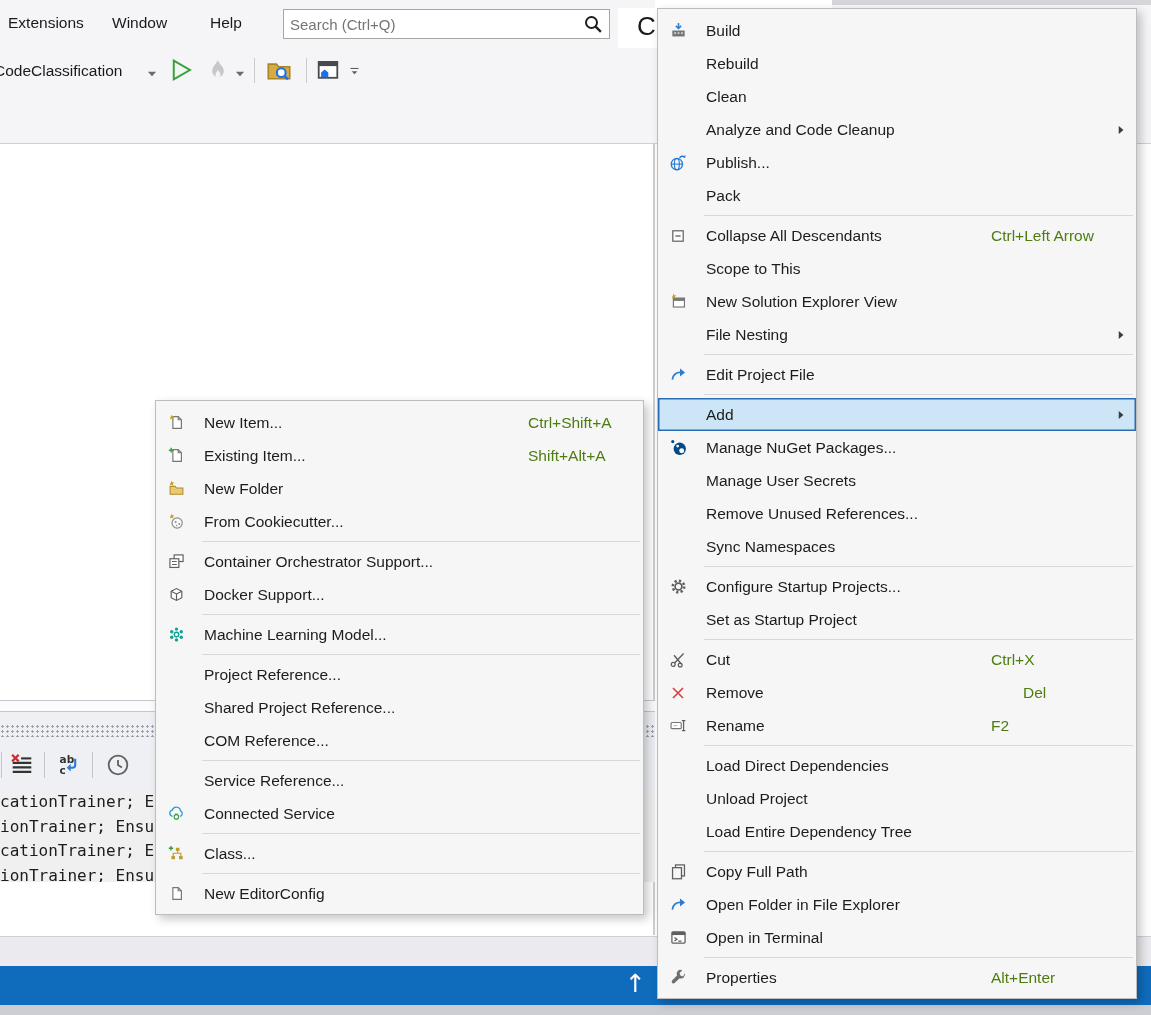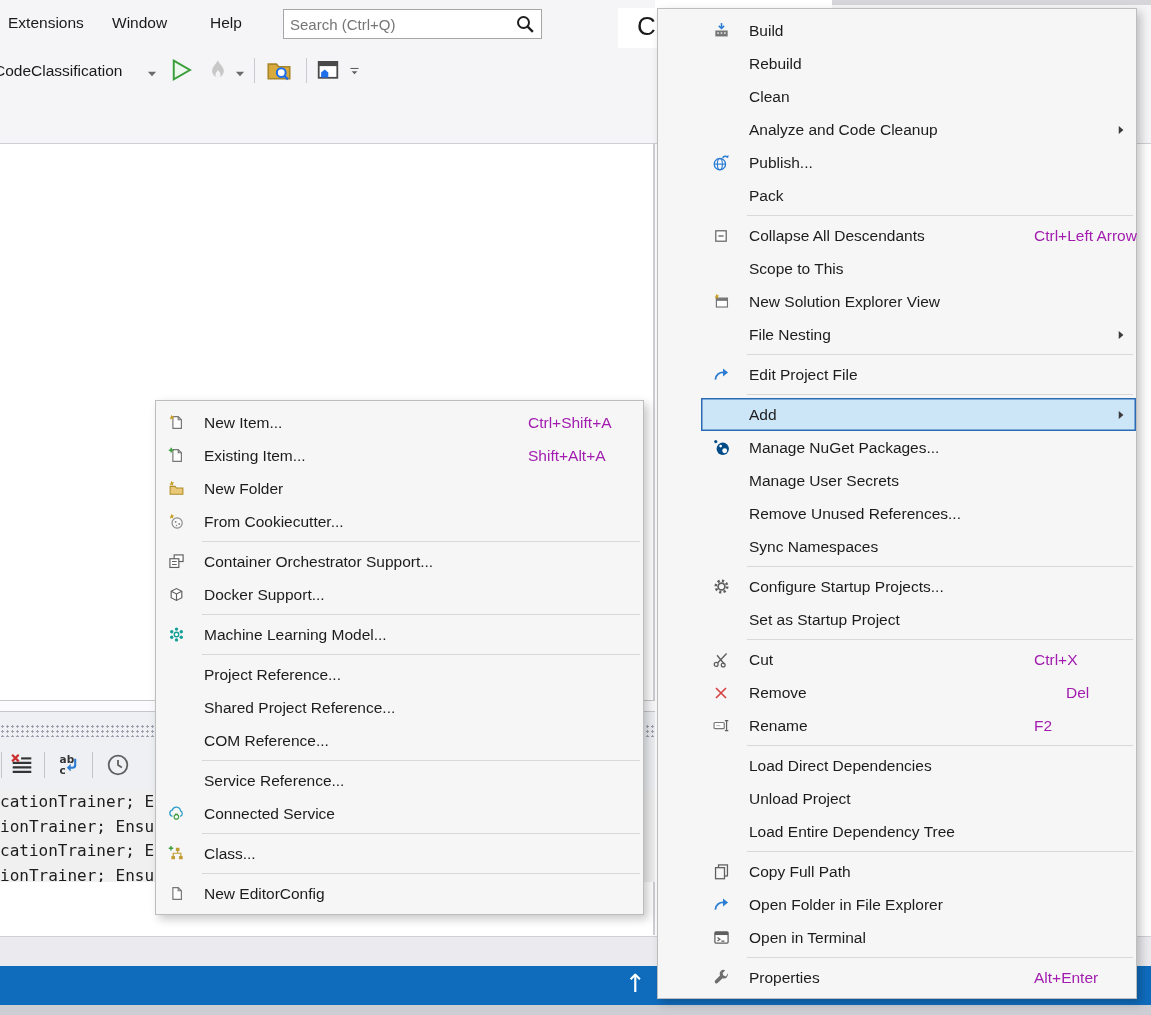--- a/index.html
+++ b/index.html
@@ -4,21 +4,21 @@
 <style>
   html,body{margin:0;padding:0;}
   body{
     width:1151px;height:1015px;position:relative;overflow:hidden;
     background:#ffffff;color:#1e1e1e;
     font-family:"Liberation Sans", sans-serif;
   }
   
   .chrome{position:absolute;left:0;top:0;width:1151px;height:143px;background:#f5f5f7;border-bottom:1px solid #cfcfd6;z-index:1;}
   .menubar-item{position:absolute;top:14px;font-size:15.5px;color:#1a1a1a;cursor:default;}
-  .searchbox{position:absolute;left:283px;top:9px;width:259px;height:30px;background:#fff;border:1px solid #a6a6a6;box-sizing:border-box;display:flex;align-items:center;}
+  .searchbox{position:absolute;left:283px;top:9px;width:327px;height:30px;background:#fff;border:1px solid #a6a6a6;box-sizing:border-box;display:flex;align-items:center;}
   .searchbox input{flex:1;border:none;outline:none;background:transparent;font-family:"Liberation Sans",sans-serif;font-size:15px;color:#3c3c3c;padding:0 6px;}
   .searchbox .mag{width:20px;height:20px;margin-right:6px;}
   .tb-label{position:absolute;left:-6px;top:62px;font-size:15.5px;color:#1a1a1a;white-space:nowrap;}
   .tb-caret{position:absolute;top:68px;width:12px;height:12px;}
   .tb-btn{position:absolute;top:58px;width:24px;height:24px;}
   .tb-sep{position:absolute;top:58px;width:1px;height:25px;background:#c9c9ce;}
   .partial-letter{position:absolute;left:637px;top:11px;font-size:26px;color:#1a1a1a;z-index:2;}
   .white-notch{position:absolute;left:655px;top:0;width:177px;height:9px;background:#ffffff;z-index:2;}
   .top-gray-strip{position:absolute;left:832px;top:0;width:319px;height:5px;background:#d5d5da;z-index:2;}
   .search-spill{position:absolute;left:618px;top:8px;width:39px;height:40px;background:#ffffff;z-index:1;}
@@ -34,27 +34,27 @@
   .out-sep{position:absolute;top:40px;width:1px;height:26px;background:#c4c4cc;}
   .out-icon{position:absolute;top:40px;width:26px;height:26px;display:flex;align-items:center;justify-content:center;}
   .code-area{position:absolute;left:0;top:790px;width:655px;height:92px;background:#f0f0f0;overflow:hidden;}
   .code-line{font-family:"DejaVu Sans Mono",monospace;font-size:16px;line-height:24.5px;color:#1c1c1c;white-space:pre;}
   .bottom-strip{position:absolute;left:0;top:936px;width:1151px;height:30px;background:#ebebef;border-top:1px solid #cfcfd6;}
   .statusbar{position:absolute;left:0;top:966px;width:1151px;height:39px;background:#0f6cbd;}
   .scroll-top{position:absolute;left:625px;top:3px;color:#ffffff;font-size:25px;font-family:"DejaVu Sans",sans-serif;cursor:pointer;}
   .taskbar-strip{position:absolute;left:0;top:1005px;width:1151px;height:10px;background:#ccced4;}
   
   .menu{position:absolute;background:#f6f6f6;border:1px solid #bdbdbd;box-shadow:4px 4px 9px rgba(0,0,0,.22);box-sizing:border-box;padding:5px 0 4px 0;font-size:15.5px;}
-  #context-menu{left:657px;top:8px;width:480px;z-index:10;padding-left:43px;}
+  #context-menu{left:657px;top:8px;width:480px;z-index:10;}
   #add-submenu{left:155px;top:400px;width:489px;z-index:20;text-align:center;}
   .menu-item{position:relative;height:33px;}
   .menu-item.highlighted{background:#cde6f7;box-shadow:inset 0 0 0 1.5px #2a6bb5;}
   .mi-icon{position:absolute;left:9px;top:50%;transform:translateY(-50%);width:22px;height:22px;display:flex;align-items:center;justify-content:center;}
   .mi-label{position:absolute;left:48px;top:50%;transform:translateY(-50%);white-space:nowrap;color:#1c1c1c;}
-  .mi-shortcut{position:absolute;top:50%;transform:translateY(-50%);white-space:nowrap;color:#a21caf;}
+  .mi-shortcut{position:absolute;top:50%;transform:translateY(-50%);white-space:nowrap;color:#4d7c0f;}
   .mi-arrow{position:absolute;right:9px;top:50%;transform:translateY(-50%);width:12px;height:12px;}
   .menu-sep{position:relative;height:7px;}
   .menu-sep::after{content:"";position:absolute;left:46px;right:3px;top:3px;border-top:1px solid #d8d8d8;}
   svg{display:block;}
 </style>
 </head>
 <body>
 
 <div class="chrome">
   <span class="menubar-item" style="left:8px">Extensions</span>

